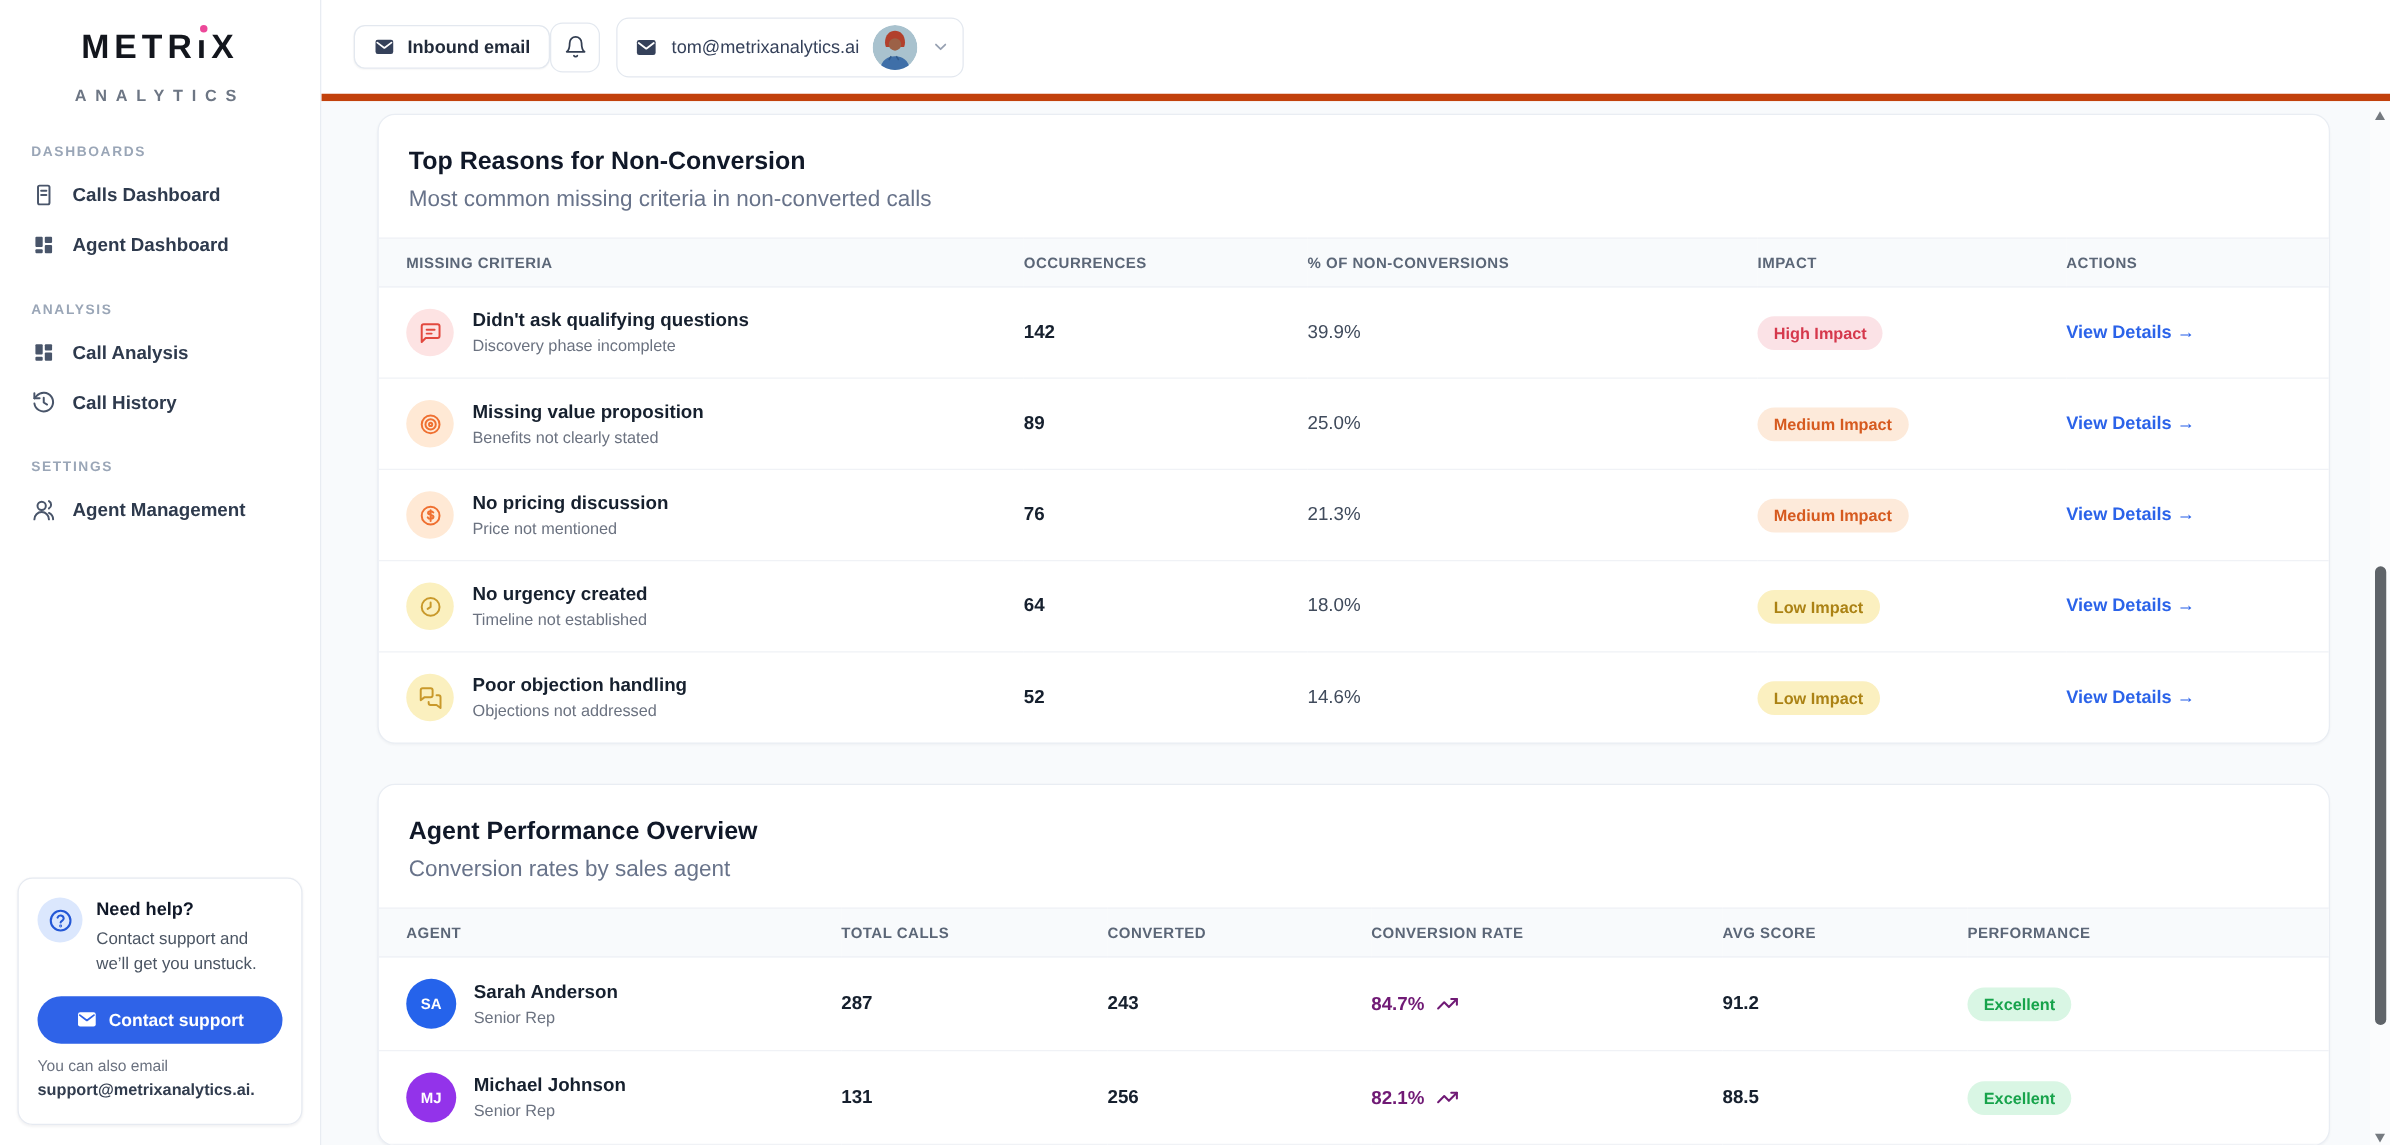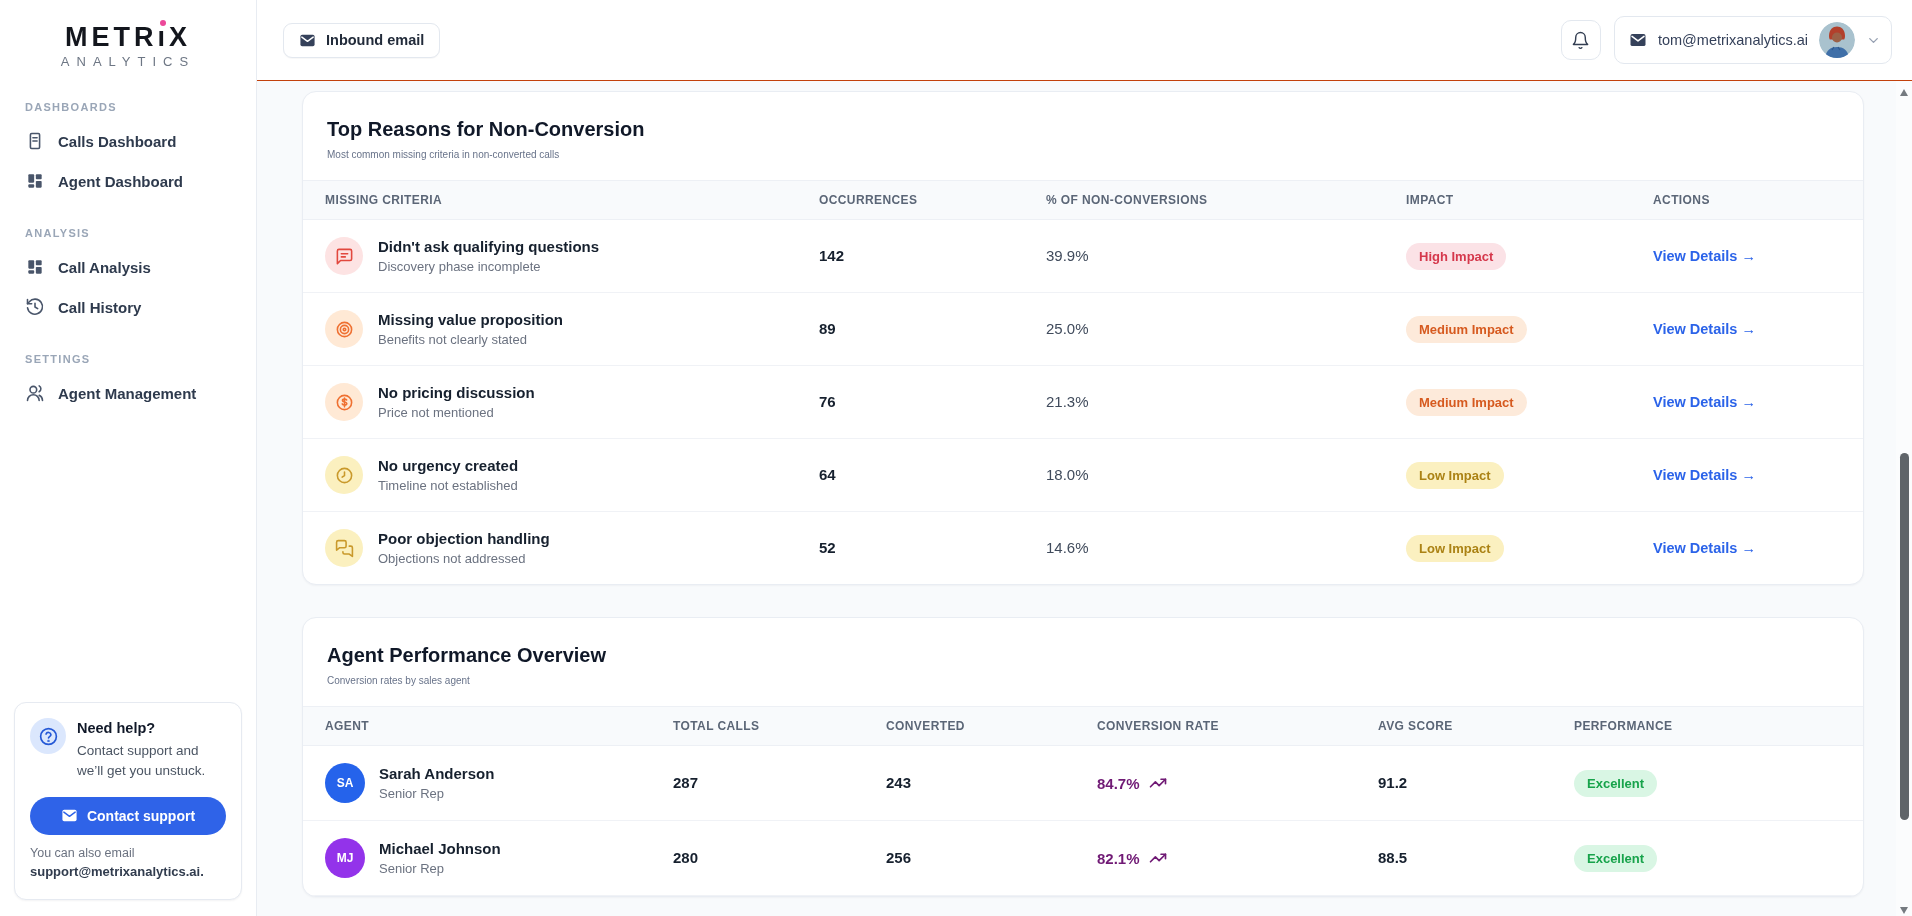--- a/index.html
+++ b/index.html
@@ -5,21 +5,21 @@
   * { margin:0; padding:0; box-sizing:border-box; }
   html,body { width:1912px; height:916px; overflow:hidden; }
   body { font-family:"Liberation Sans", sans-serif; background:#f8fafc; color:#16202e; display:flex; }
 
   
   .sidebar { width:257px; min-width:257px; height:916px; background:#ffffff; border-right:1px solid #e8ecf2; display:flex; flex-direction:column; z-index:3; }
   .logo { padding:24px 0 6px; text-align:center; }
   .logo-word { font-size:27px; font-weight:800; letter-spacing:4px; color:#13161d; line-height:1; }
   .logo-i { position:relative; display:inline-block; }
   .logo-i::after { content:""; position:absolute; width:6px; height:6px; border-radius:50%; background:#ec4899; top:-4px; left:50%; transform:translateX(-50%); }
-  .logo-sub { font-size:13px; letter-spacing:7px; color:#6d7684; margin-top:3px; font-weight:400; }
+  .logo-sub { font-size:13px; letter-spacing:7px; color:#6d7684; margin-top:18px; font-weight:700; }
   .nav { flex:1; padding-top:8px; }
   .section-label { font-size:11px; font-weight:700; letter-spacing:1.3px; color:#9aa6b7; margin:26px 0 8px 25px; }
   .nav > .section-label:first-child { margin-top:18px; }
   .nav-item { display:flex; align-items:center; gap:13px; padding:10px 14px 10px 25px; font-size:15px; font-weight:600; color:#2e3a4d; cursor:pointer; }
   .nav-item svg { width:20px; height:20px; color:#49556a; flex:none; }
   .nav-chev { margin-left:auto; margin-right:8px; color:#8b95a7; }
   .nav-chev svg { width:16px; height:16px; }
 
   .help-card { margin:14px 14px 16px; border:1px solid #e6eaf1; border-radius:12px; padding:15px 15px 17px; box-shadow:0 1px 2px rgba(16,24,40,.05); background:#fff; }
   .help-head { display:flex; gap:11px; }
@@ -27,40 +27,40 @@
   .help-icon svg { width:21px; height:21px; }
   .help-title { font-size:14.5px; font-weight:700; color:#101828; margin:2px 0 5px; }
   .help-body { font-size:13.5px; color:#4b5563; line-height:1.5; }
   .help-btn { margin-top:15px; width:100%; height:38px; border:none; border-radius:19px; background:#2f63e8; color:#fff; font-size:14px; font-weight:700; font-family:inherit; display:flex; align-items:center; justify-content:center; gap:9px; cursor:pointer; }
   .help-btn svg { width:17px; height:17px; }
   .help-note { margin-top:9px; font-size:12.5px; color:#6b7280; line-height:1.5; }
   .help-email { font-size:13px; font-weight:700; color:#313c4e; }
 
   
   .right { flex:1; display:flex; flex-direction:column; min-width:0; position:relative; }
-  .topbar { height:81px; min-height:81px; background:#fff; border-bottom:1px solid #c2410c; display:flex; align-items:center; justify-content:space-between; padding:0 20px 0 26px; }
+  .topbar { height:81px; min-height:81px; background:#fff; border-bottom:6px solid #c2410c; display:flex; align-items:center; justify-content:flex-start; padding:0 20px 0 26px; }
   .btn-inbound { display:flex; align-items:center; gap:10px; border:1px solid #e3e8ef; background:#fff; border-radius:9px; padding:8px 15px; font-size:14.5px; font-weight:600; color:#222b3a; font-family:inherit; cursor:pointer; box-shadow:0 1px 1px rgba(16,24,40,.03); }
   .btn-inbound svg { width:17px; height:17px; color:#35415a; }
   .top-right { display:flex; align-items:center; gap:13px; }
   .bell-btn { width:40px; height:40px; border:1px solid #e3e8ef; border-radius:10px; background:#fff; display:flex; align-items:center; justify-content:center; cursor:pointer; }
   .bell-btn svg { width:19px; height:19px; color:#333e52; }
   .user-pill { display:flex; align-items:center; gap:11px; border:1px solid #e3e8ef; border-radius:10px; background:#fff; padding:5px 10px 5px 14px; height:48px; cursor:pointer; }
   .user-pill > svg.mail { width:18px; height:18px; color:#35415a; }
   .user-email { font-size:14.5px; color:#35415a; }
   .avatar-photo { width:36px; height:36px; border-radius:50%; overflow:hidden; flex:none; }
   .pill-chev { color:#97a1b2; display:flex; }
   .pill-chev svg { width:15px; height:15px; }
 
   
   .main { flex:1; position:relative; padding:10px 0 0 45px; background:#f8fafc; overflow:hidden; }
   .card { width:1562px; background:#fff; border:1px solid #e9edf3; border-radius:14px; box-shadow:0 1px 2px rgba(16,24,40,.04); overflow:hidden; }
   .card + .card { margin-top:32px; }
   .card-head { padding:26px 24px 20px; }
   .card-title { font-size:20px; font-weight:700; color:#101828; }
-  .card-sub { font-size:10px; color:#68738a; margin-top:8px; }
+  .card-sub { font-size:18px; color:#68738a; margin-top:8px; }
 
   table { width:100%; border-collapse:collapse; table-layout:fixed; }
   thead th { background:#f8fafc; border-top:1px solid #edf0f5; border-bottom:1px solid #edf0f5; font-size:12px; font-weight:700; letter-spacing:.4px; color:#5b6677; text-align:left; padding:12px 8px 12px 0; white-space:nowrap; }
   th.first, td.first { padding-left:22px; }
   tbody td { padding:17px 8px 17px 0; vertical-align:middle; border-bottom:1px solid #f0f2f6; }
   table.no-last-border tbody tr:last-child td { border-bottom:none; }
 
   .crit { display:flex; align-items:center; gap:15px; }
   .crit-icon { width:38px; height:38px; border-radius:50%; display:flex; align-items:center; justify-content:center; flex:none; }
   .crit-icon svg { width:19px; height:19px; }
@@ -400,21 +400,21 @@
           <tr>
             <td class="first">
                 <div class="agent">
               <span class="avatar av-purple">MJ</span>
               <div>
                     <div class="cell-title">Michael Johnson</div>
                     <div class="cell-sub">Senior Rep</div>
                   </div>
             </div>
               </td>
-            <td><span class="num">280</span></td>
+            <td><span class="num">131</span></td>
             <td><span class="num">256</span></td>
             <td>
                 <div class="rate">
                   <span>82.1%</span>
                   <svg viewBox="0 0 24 24" fill="none" stroke="currentColor" stroke-width="2.2" stroke-linecap="round" stroke-linejoin="round">
                     <path d="M22 7 13.5 15.5 8.5 10.5 2 17"></path>
                     <path d="M16 7h6v6"></path>
                   </svg>
                 </div>
               </td>

